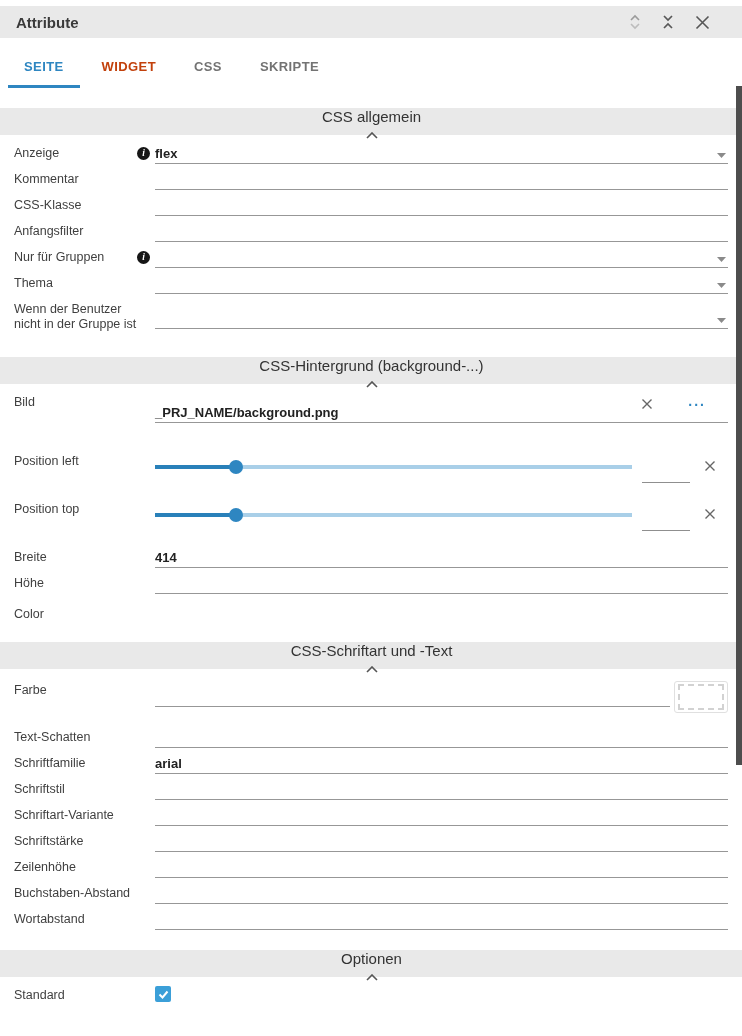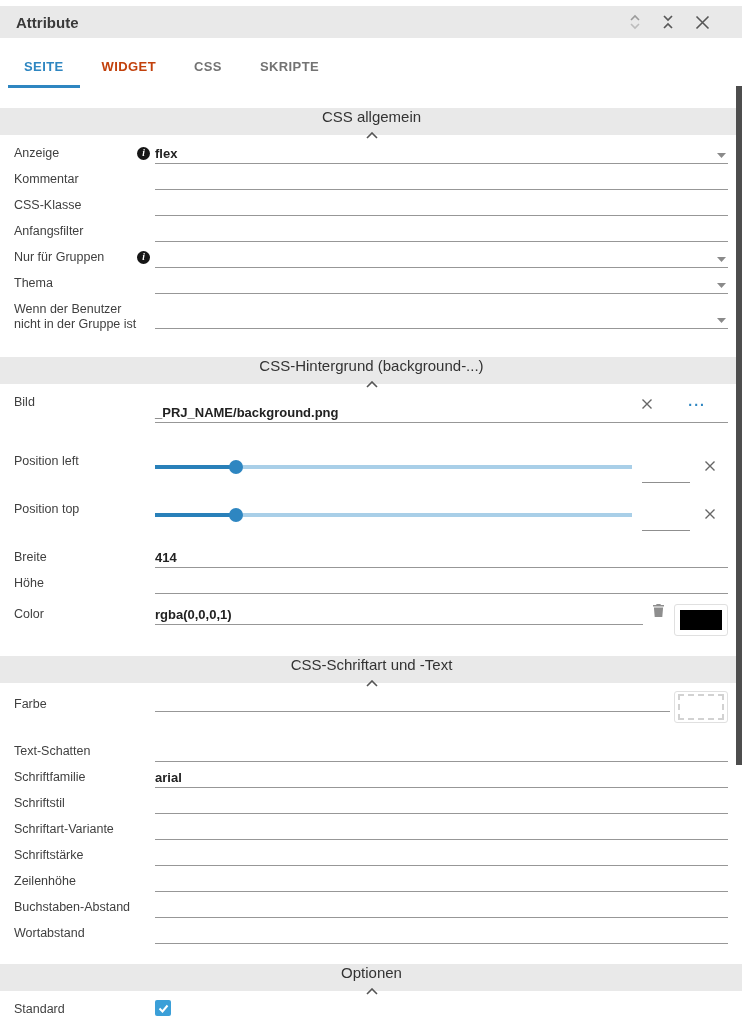--- a/index.html
+++ b/index.html
@@ -37,21 +37,21 @@
     width:138px;flex:none;display:flex;justify-content:space-between;
     align-items:flex-start;color:#3f3f3f;font-size:12.5px;line-height:15px;
     padding-top:3px;box-sizing:border-box;padding-right:2px;
   }
   .info{
     width:13px;height:13px;border-radius:50%;background:#161616;color:#fff;
     font-size:9.5px;font-weight:700;font-style:italic;
     font-family:"Liberation Serif",serif;
     display:flex;align-items:center;justify-content:center;flex:none;margin-top:1px;cursor:pointer;
   }
-  .ctrl{flex:1;display:flex;min-width:0;margin-left:3px;align-items:flex-start;}
+  .ctrl{flex:1;display:flex;min-width:0;margin-left:3px;align-items:center;}
   .line{
     flex:1;border-bottom:1px solid #979797;min-height:20px;
     display:flex;align-items:flex-end;position:relative;cursor:text;
   }
   .val{font-size:13px;font-weight:600;color:#222;padding-bottom:2px;white-space:nowrap;}
   .caret{position:absolute;right:2px;bottom:5px;display:flex;}
   
   .row.tall{min-height:38px;}
   .row.tall .ctrl{align-items:center;}
   .row.tall .line{flex:1;}
@@ -304,33 +304,20 @@
         <div class="ctrl">
           <div class="line">
             <span class="val"></span>
           </div>
         </div>
       </div>
       <div class="row row-color">
         <div class="lab">
           <span>Color</span>
         </div>
-        <div class="ctrl">
-          <div class="line">
-            <span class="val">rgba(0,0,0,1)</span>
-          </div>
-          <span class="trash">
-            <svg width="11" height="13" viewBox="0 0 11 13">
-              <path fill="#8e8e8e" d="M3.6 0h3.8l.5 1H11v1.5H0V1h3.1zM.9 3.4h9.2L9.3 13H1.7z"></path>
-            </svg>
-          </span>
-          <div class="swatch-btn">
-            <div class="swatch-inner" style="background: rgb(0, 0, 0);"></div>
-          </div>
-        </div>
       </div>
     </div>
     <div class="section">
       <div class="sec-head">
         <span>CSS-Schriftart und -Text</span>
         <span><svg width="12" height="7" viewBox="0 0 12 7">
             <path d="M1 6l5-5 5 5" stroke="#555" stroke-width="1.6" fill="none"></path>
           </svg></span>
       </div>
       <div class="row row-color-empty">

